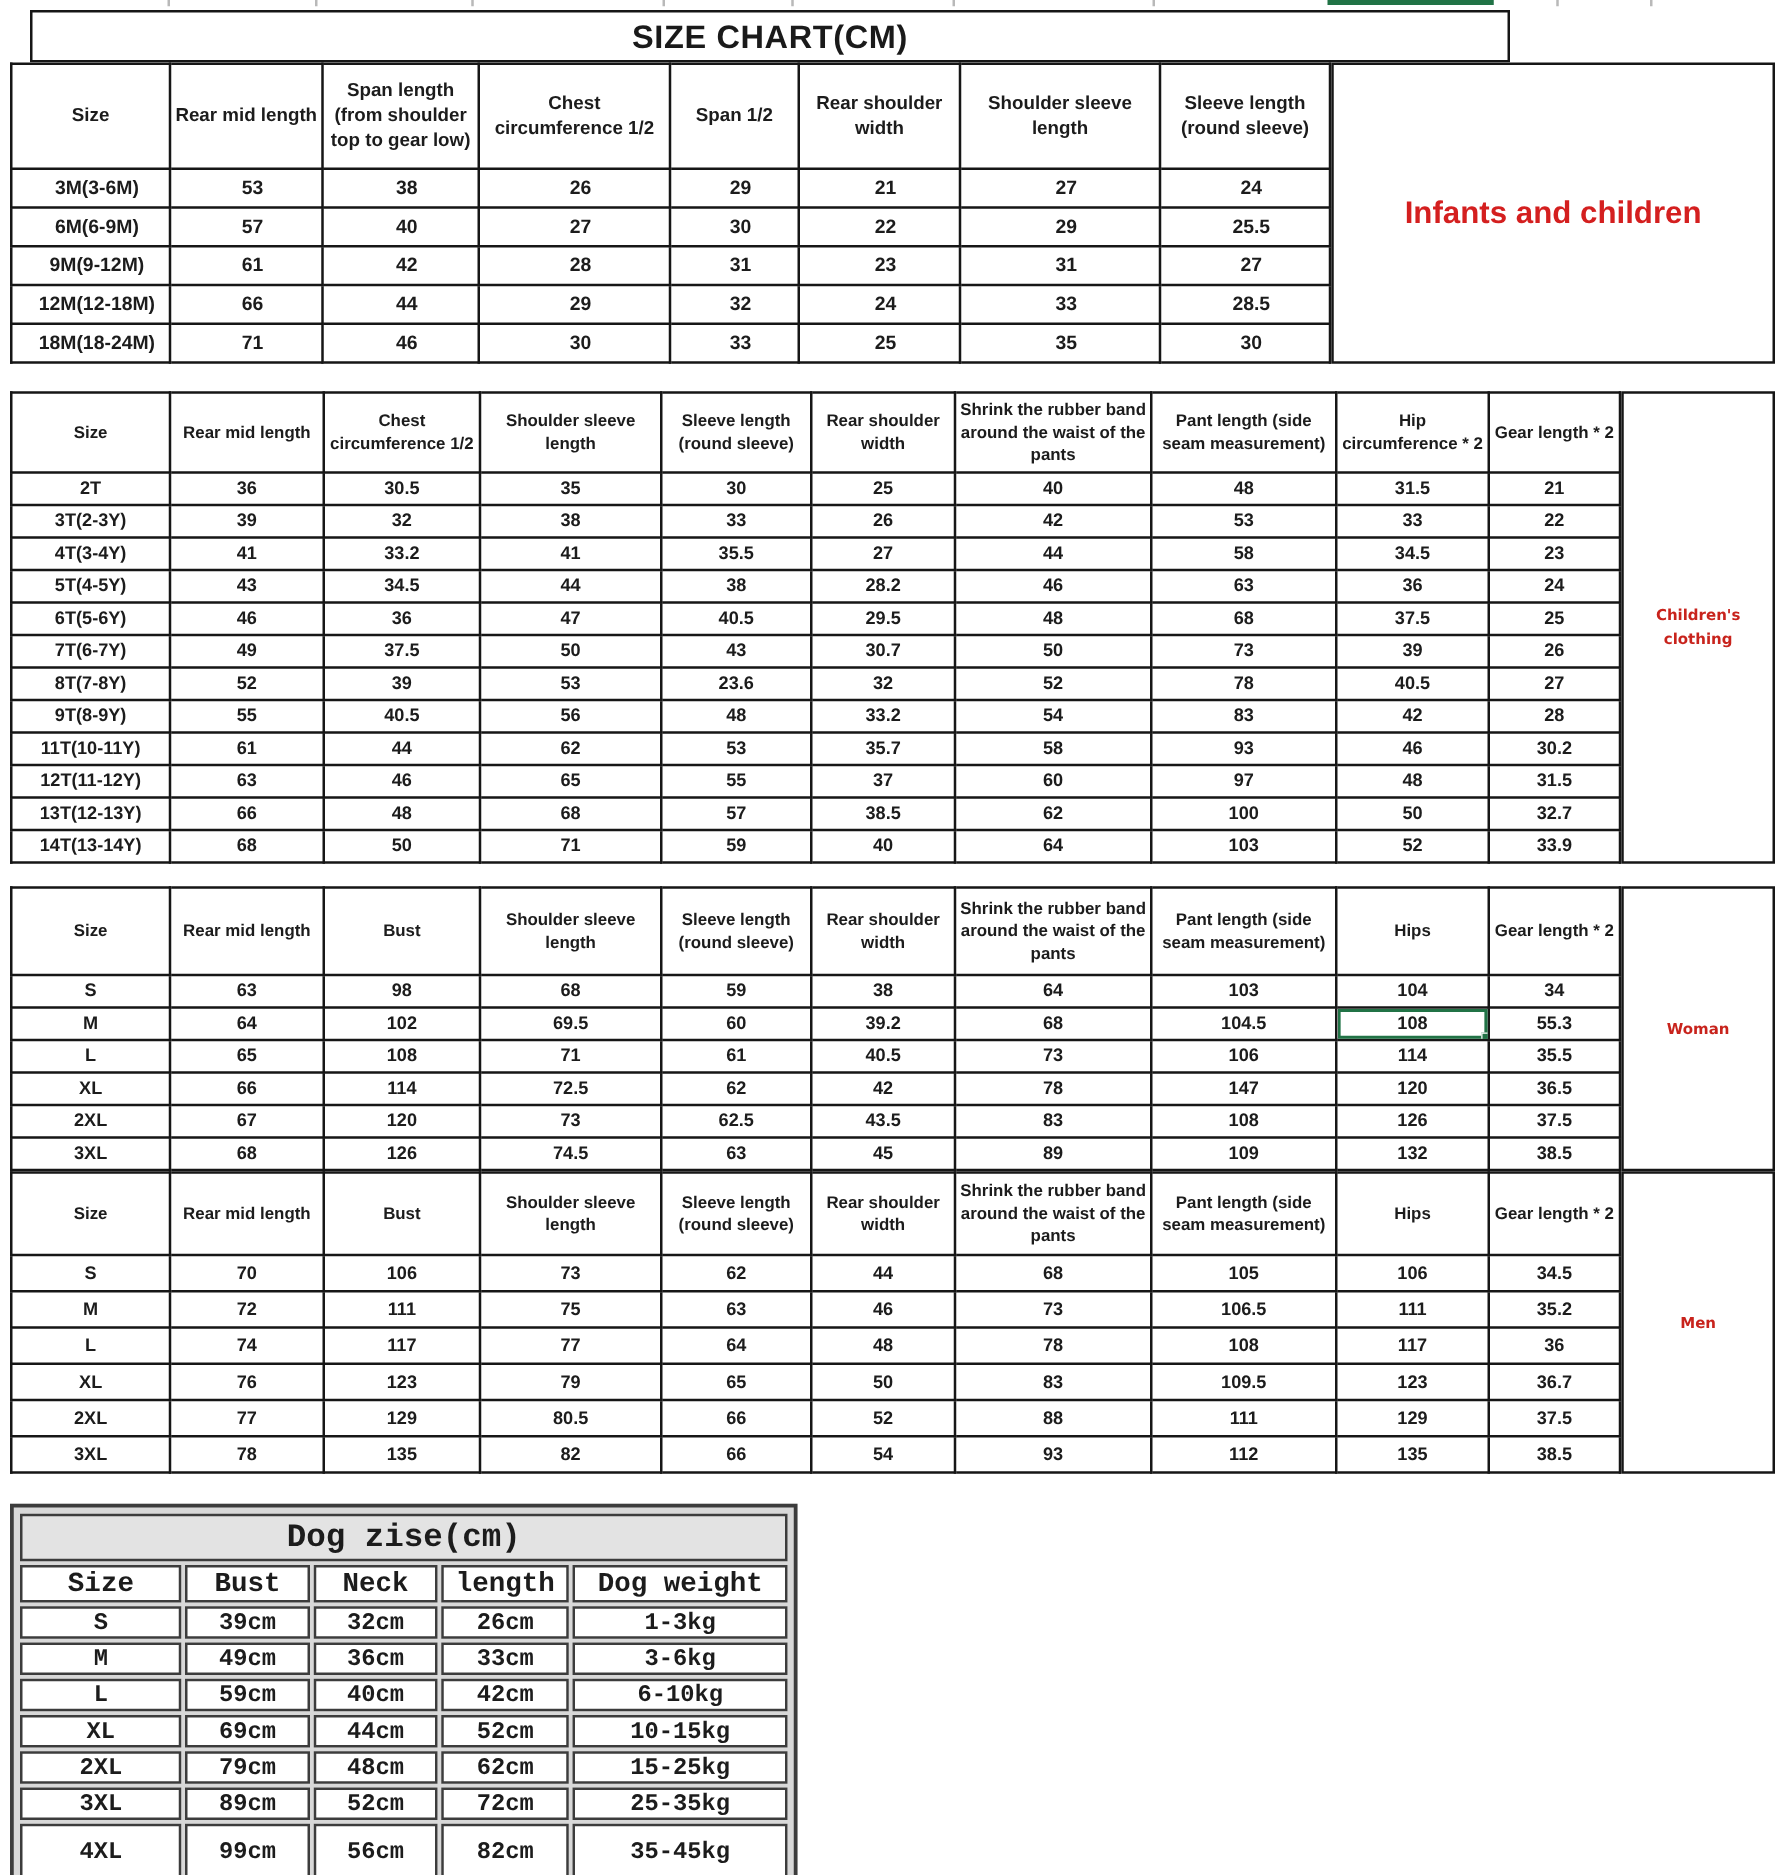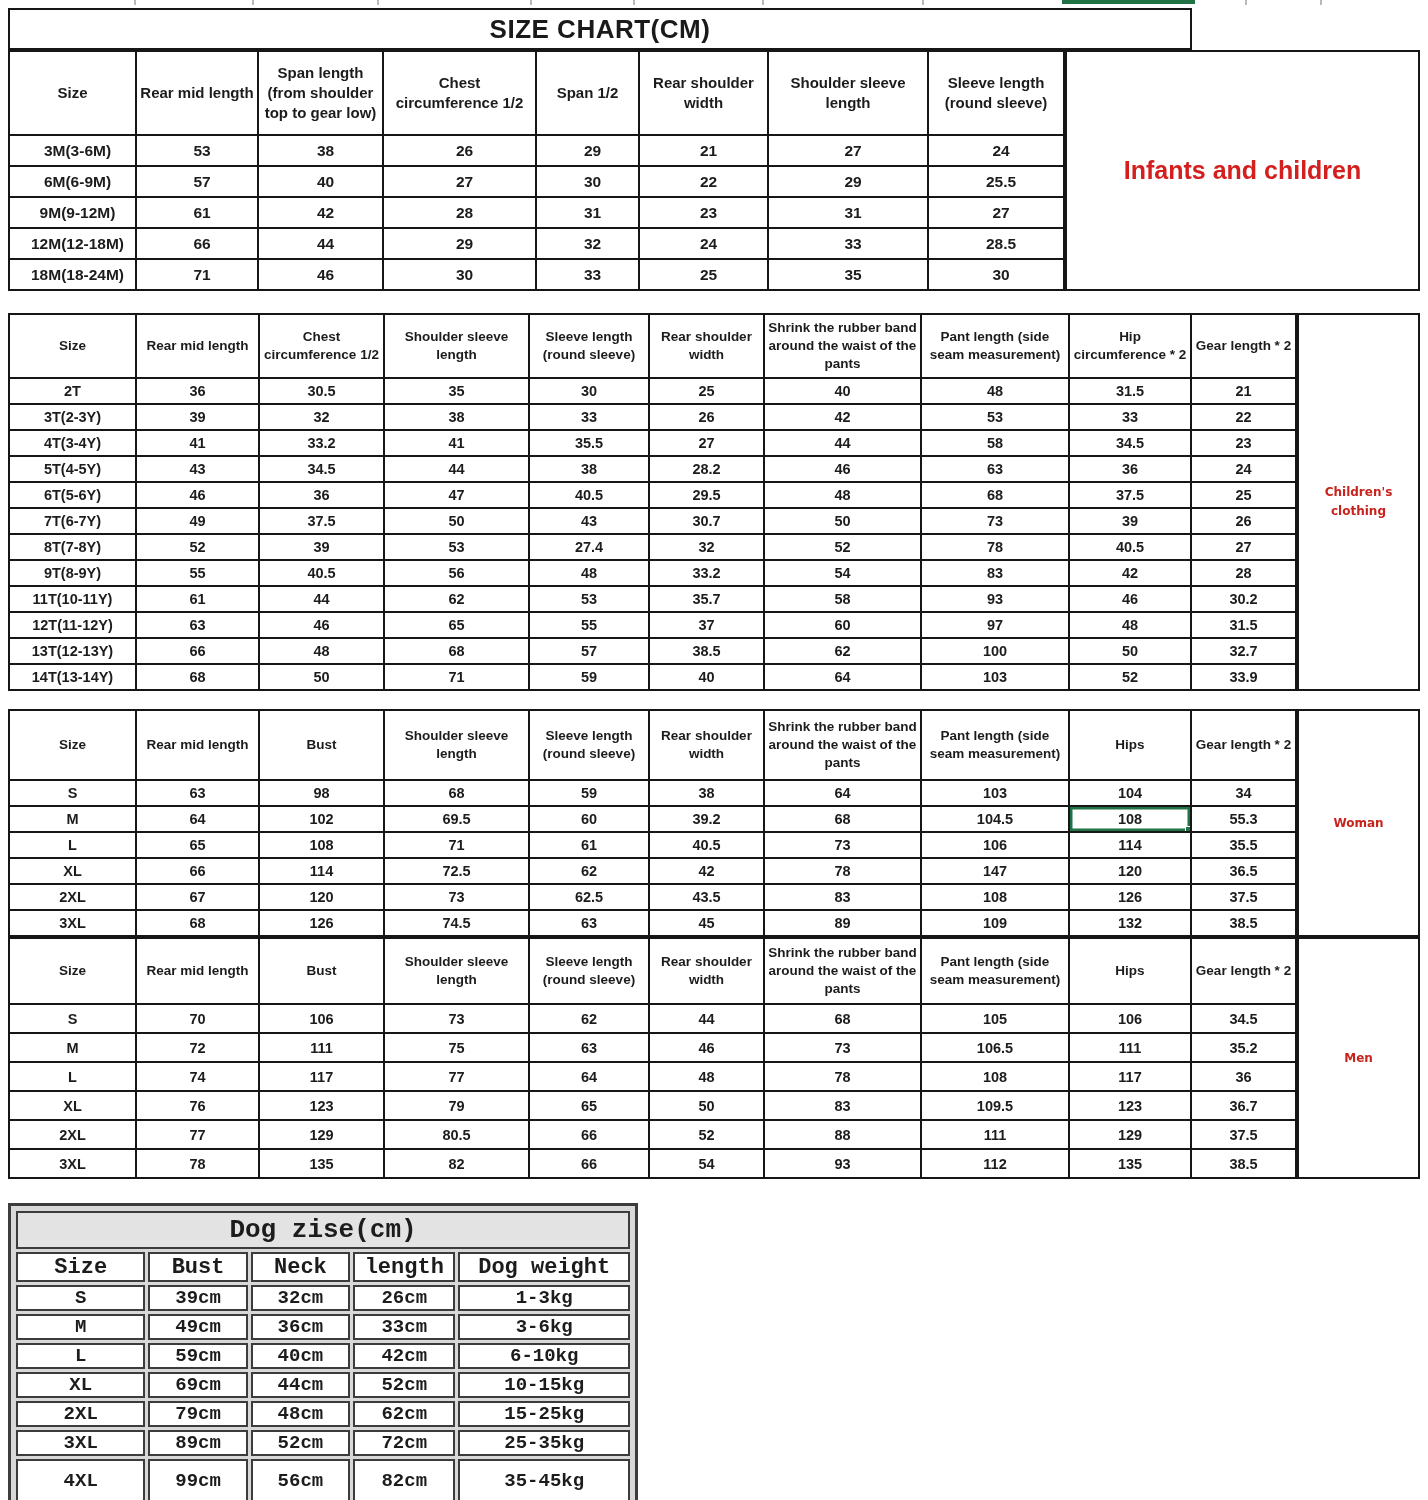--- a/index.html
+++ b/index.html
@@ -20,21 +20,21 @@
     font-family:"Liberation Sans",sans-serif;
     color:#1a1a1a;
     overflow:hidden;
   }
   
   .top-strip{position:relative;height:8px;width:1428px;}
   .top-strip .tick{position:absolute;top:0;width:2px;height:5px;background:#b9b9b9;}
   .green-seg{position:absolute;top:0;left:1062px;width:133px;height:4px;background:var(--selection-green);}
   
   .title-row{
-    margin-left:8px;width:1184px;height:42px;
+    margin-left:24px;width:1184px;height:42px;
     border:2px solid var(--grid-black);
     font-weight:bold;font-size:26px;line-height:38px;text-align:center;
     letter-spacing:0.5px;
   }
   .gap{width:100%;}
   .section{display:flex;margin-left:8px;width:1412px;align-items:stretch;}
   table.grid{border-collapse:collapse;table-layout:fixed;background:#fff;}
   table.grid th,table.grid td{
     border:2px solid var(--grid-black);
     text-align:center;vertical-align:middle;
@@ -296,21 +296,21 @@
             <td class="blue">50</td>
             <td class="blue">73</td>
             <td class="black">39</td>
             <td class="blue">26</td>
           </tr>
           <tr>
             <td class="blue">8T(7-8Y)</td>
             <td class="blue">52</td>
             <td class="blue">39</td>
             <td class="blue">53</td>
-            <td class="blue">27.4</td>
+            <td class="blue">23.6</td>
             <td class="black">32</td>
             <td class="blue">52</td>
             <td class="blue">78</td>
             <td class="black">40.5</td>
             <td class="blue">27</td>
           </tr>
           <tr>
             <td class="blue">9T(8-9Y)</td>
             <td class="blue">55</td>
             <td class="blue">40.5</td>

